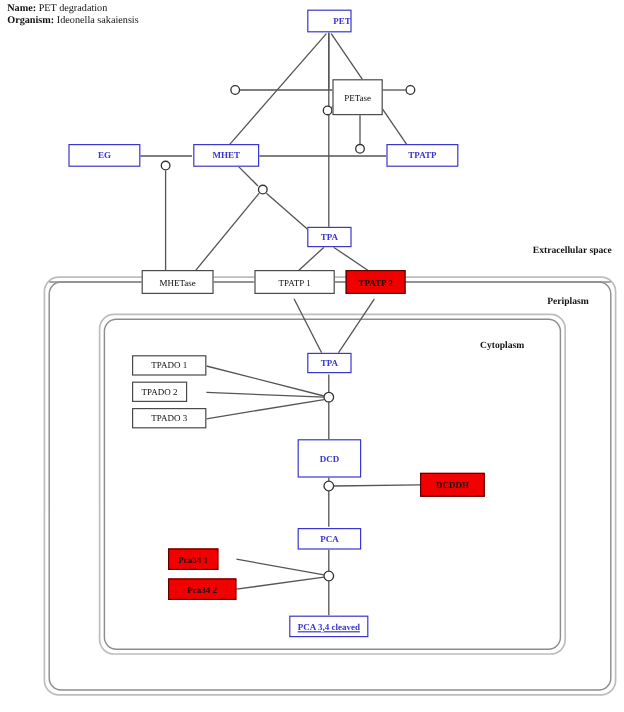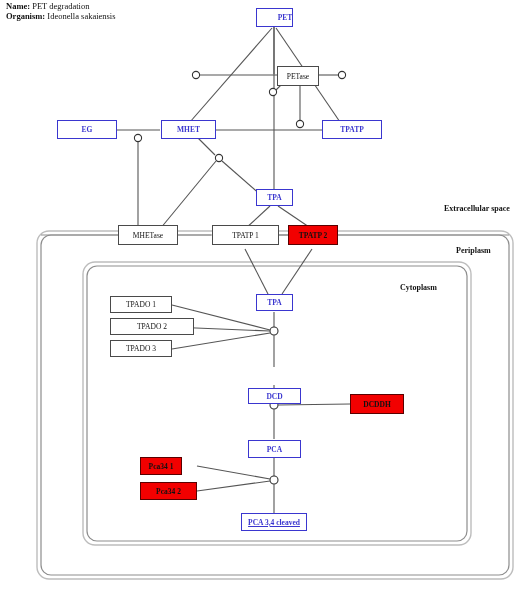--- a/index.html
+++ b/index.html
@@ -109,43 +109,43 @@
       <line class="membrane-inner" x1="338" y1="235" x2="509" y2="235"></line>
     </g>
   </svg>
 
   <div class="comp-label" style="left:444px;top:204px;">Extracellular space</div>
   <div class="comp-label" style="left:456px;top:246px;">Periplasm</div>
   <div class="comp-label" style="left:400px;top:283px;">Cytoplasm</div>
 
   <div class="node metab" style="left:256px;top:8px;width:37px;height:19px;padding-left:21px;">PET</div>
 
-  <div class="node enz" style="left:277px;top:66px;width:42px;height:20px;">PETase</div>
+  <div class="node enz" style="left:277px;top:66px;width:42px;height:30px;">PETase</div>
 
   <div class="node metab" style="left:57px;top:120px;width:60px;height:19px;">EG</div>
 
   <div class="node metab" style="left:161px;top:120px;width:55px;height:19px;">MHET</div>
 
   <div class="node metab" style="left:322px;top:120px;width:60px;height:19px;">TPATP</div>
 
   <div class="node metab" style="left:256px;top:189px;width:37px;height:17px;">TPA</div>
 
   <div class="node enz" style="left:118px;top:225px;width:60px;height:20px;">MHETase</div>
 
   <div class="node enz" style="left:212px;top:225px;width:67px;height:20px;">TPATP 1</div>
 
   <div class="node enz-red" style="left:288px;top:225px;width:50px;height:20px;">TPATP 2</div>
 
   <div class="node metab" style="left:256px;top:294px;width:37px;height:17px;">TPA</div>
 
   <div class="node enz" style="left:110px;top:296px;width:62px;height:17px;">TPADO 1</div>
-  <div class="node enz" style="left:110px;top:318px;width:84px;height:17px;">TPADO 2</div>
+  <div class="node enz" style="left:110px;top:318px;width:46px;height:17px;">TPADO 2</div>
   <div class="node enz" style="left:110px;top:340px;width:62px;height:17px;">TPADO 3</div>
 
-  <div class="node metab" style="left:248px;top:388px;width:53px;height:16px;">DCD</div>
+  <div class="node metab" style="left:248px;top:366px;width:53px;height:32px;">DCD</div>
 
   <div class="node enz-red" style="left:350px;top:394px;width:54px;height:20px;">DCDDH</div>
 
   <div class="node metab" style="left:248px;top:440px;width:53px;height:18px;">PCA</div>
 
   <div class="node enz-red" style="left:140px;top:457px;width:42px;height:18px;">Pca34 1</div>
   <div class="node enz-red" style="left:140px;top:482px;width:57px;height:18px;">Pca34 2</div>
 
   <div class="node metab" style="left:241px;top:513px;width:66px;height:18px;text-decoration:underline;">PCA 3,4 cleaved</div>
 

